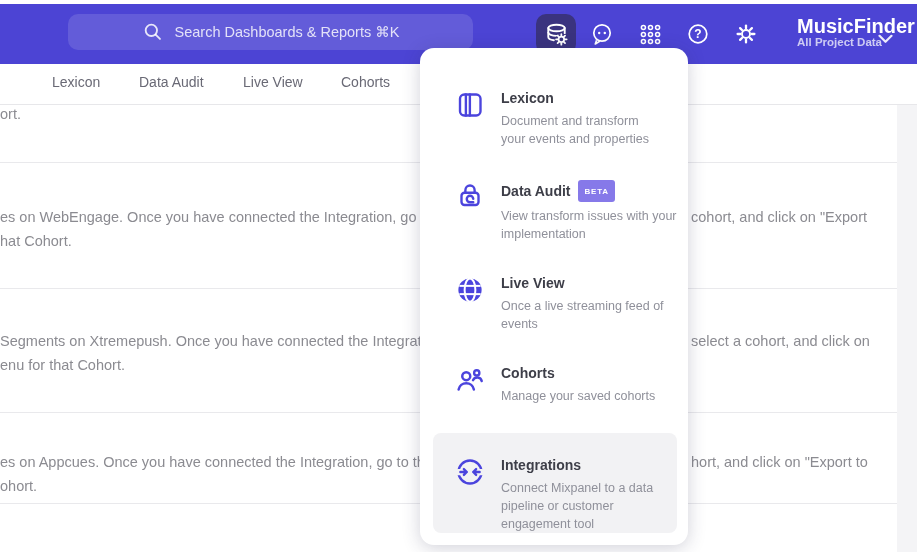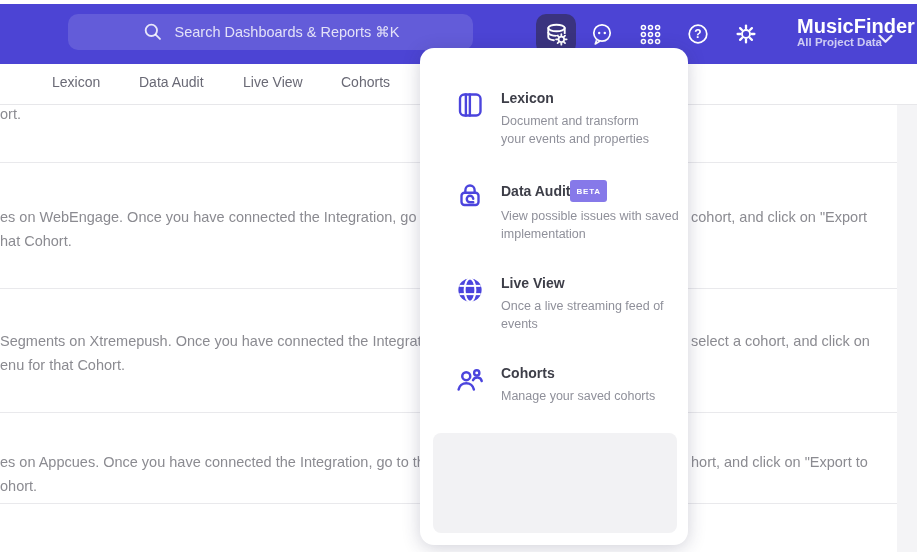--- a/index.html
+++ b/index.html
@@ -30,21 +30,21 @@
   .chev{position:absolute;left:878px;top:26px;cursor:pointer;}
 
   
   .panel{position:absolute;left:420px;top:48px;width:268px;height:497px;background:#fff;border-radius:14px;
          box-shadow:0 3px 18px rgba(45,45,80,0.22);z-index:10;}
   .hl-block{position:absolute;left:13px;top:385px;width:244px;height:100px;border-radius:8px;background:#f2f2f4;}
   .menu-item{position:absolute;left:35px;display:flex;gap:16px;cursor:pointer;}
   .mi-icon{width:30px;height:30px;flex:0 0 30px;}
   .mi-title{font-size:14px;font-weight:bold;color:#3d3e48;line-height:17px;white-space:nowrap;}
   .mi-desc{font-size:12.5px;color:#8f909a;line-height:18px;margin-top:5px;white-space:pre;}
-  .badge{display:inline-block;margin-left:0;padding:3px 6px 2px;border-radius:3px;background:#8679e9;color:#fff;
+  .badge{display:inline-block;margin-left:8px;padding:3px 6px 2px;border-radius:3px;background:#8679e9;color:#fff;
          font-size:8px;font-weight:bold;letter-spacing:0.8px;vertical-align:2px;}
 </style>
 </head>
 <body>
 
 <div class="stage">
 
   <div class="gutter"></div>
   <div class="divider" style="top:162px"></div>
   <div class="divider" style="top:288px"></div>
@@ -192,21 +192,21 @@
         <svg width="30" height="30" viewBox="0 0 24 24" fill="none" stroke="#4b44dd" stroke-width="1.9" stroke-linecap="round" stroke-linejoin="round">
           <path d="M8.3,10.2 V8.1 a3.7,3.7 0 0 1 7.4,0 v2.1"></path>
           <rect x="5.2" y="10.2" width="13.6" height="9.8" rx="2.4"></rect>
           <path d="M14.6,15.1 a2.6,2.6 0 1 0 -2.6,2.7 h2.6"></path>
         </svg>
       </span>
       <span>
         <div class="mi-title">
           <span>Data Audit</span><span class="badge">BETA</span>
         </div>
-        <div class="mi-desc">View possible issues with saved
+        <div class="mi-desc">View transform issues with your
 implementation</div>
       </span>
     </div>
 
     <div class="menu-item" style="top:227px">
       <span class="mi-icon">
         <svg width="30" height="30" viewBox="0 0 24 24">
           <circle cx="12" cy="12" r="9.3" fill="#4b44dd"></circle>
           <g stroke="#ffffff" stroke-width="1.6" fill="none">
             <ellipse cx="12" cy="12" rx="4.3" ry="9.3"></ellipse>
@@ -230,15 +230,34 @@
           <circle cx="17.4" cy="6.3" r="2.1" stroke-width="1.9"></circle>
           <path d="M14.4,12.2 a3.7,3.7 0 0 1 7,0.7" stroke-width="1.9"></path>
         </svg>
       </span>
       <span>
         <div class="mi-title">Cohorts</div>
         <div class="mi-desc">Manage your saved cohorts</div>
       </span>
     </div>
 
+    <div class="menu-item" style="top:409px">
+      <span class="mi-icon">
+        <svg width="30" height="30" viewBox="0 0 24 24" fill="none" stroke-linecap="round" stroke-linejoin="round">
+          <circle cx="12" cy="12" r="9.2" stroke="#4b44dd" stroke-width="1.9"></circle>
+          <line x1="2.5" y1="12" x2="9.8" y2="12" stroke="#f2f2f4" stroke-width="5"></line>
+          <line x1="14.2" y1="12" x2="21.5" y2="12" stroke="#f2f2f4" stroke-width="5"></line>
+          <g stroke="#4b44dd" stroke-width="1.9">
+            <path d="M4.3,12 h5.1 M7.1,9.7 L9.4,12 L7.1,14.3"></path>
+            <path d="M19.7,12 h-5.1 M16.9,9.7 L14.6,12 L16.9,14.3"></path>
+          </g>
+        </svg>
+      </span>
+      <span>
+        <div class="mi-title">Integrations</div>
+        <div class="mi-desc">Connect Mixpanel to a data
+pipeline or customer
+engagement tool</div>
+      </span>
+    </div>
   </div>
 
 </div>
 
 </body></html>

